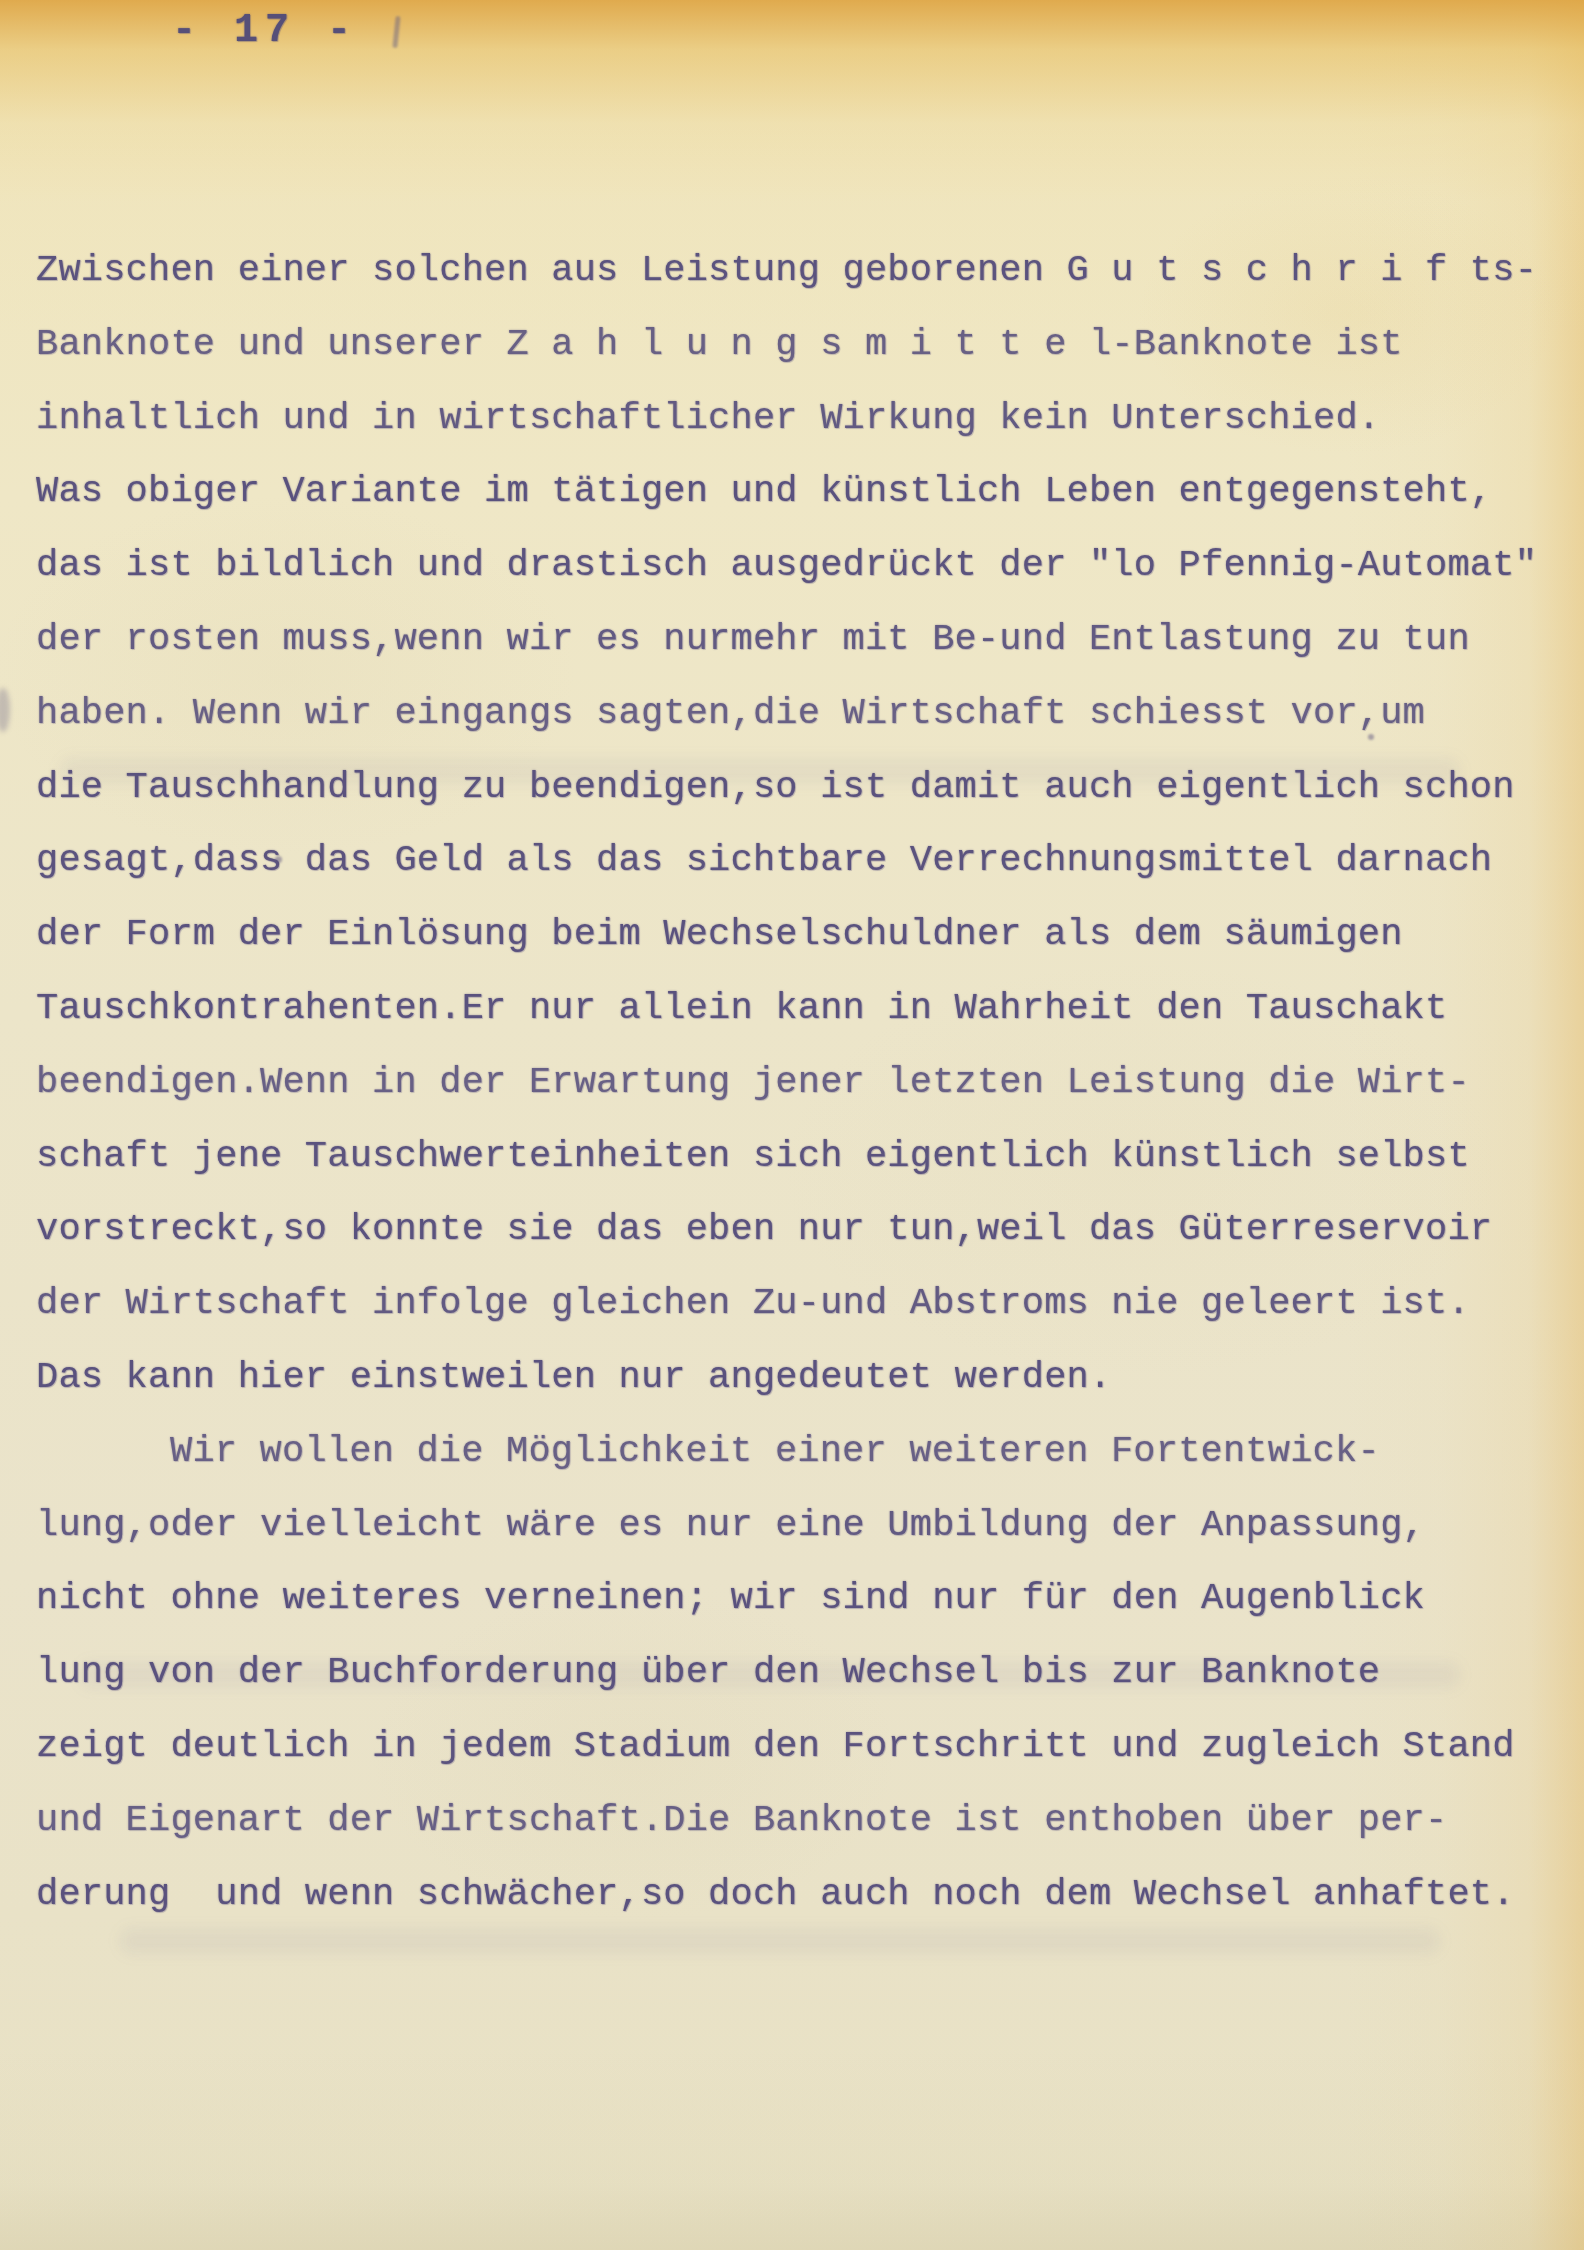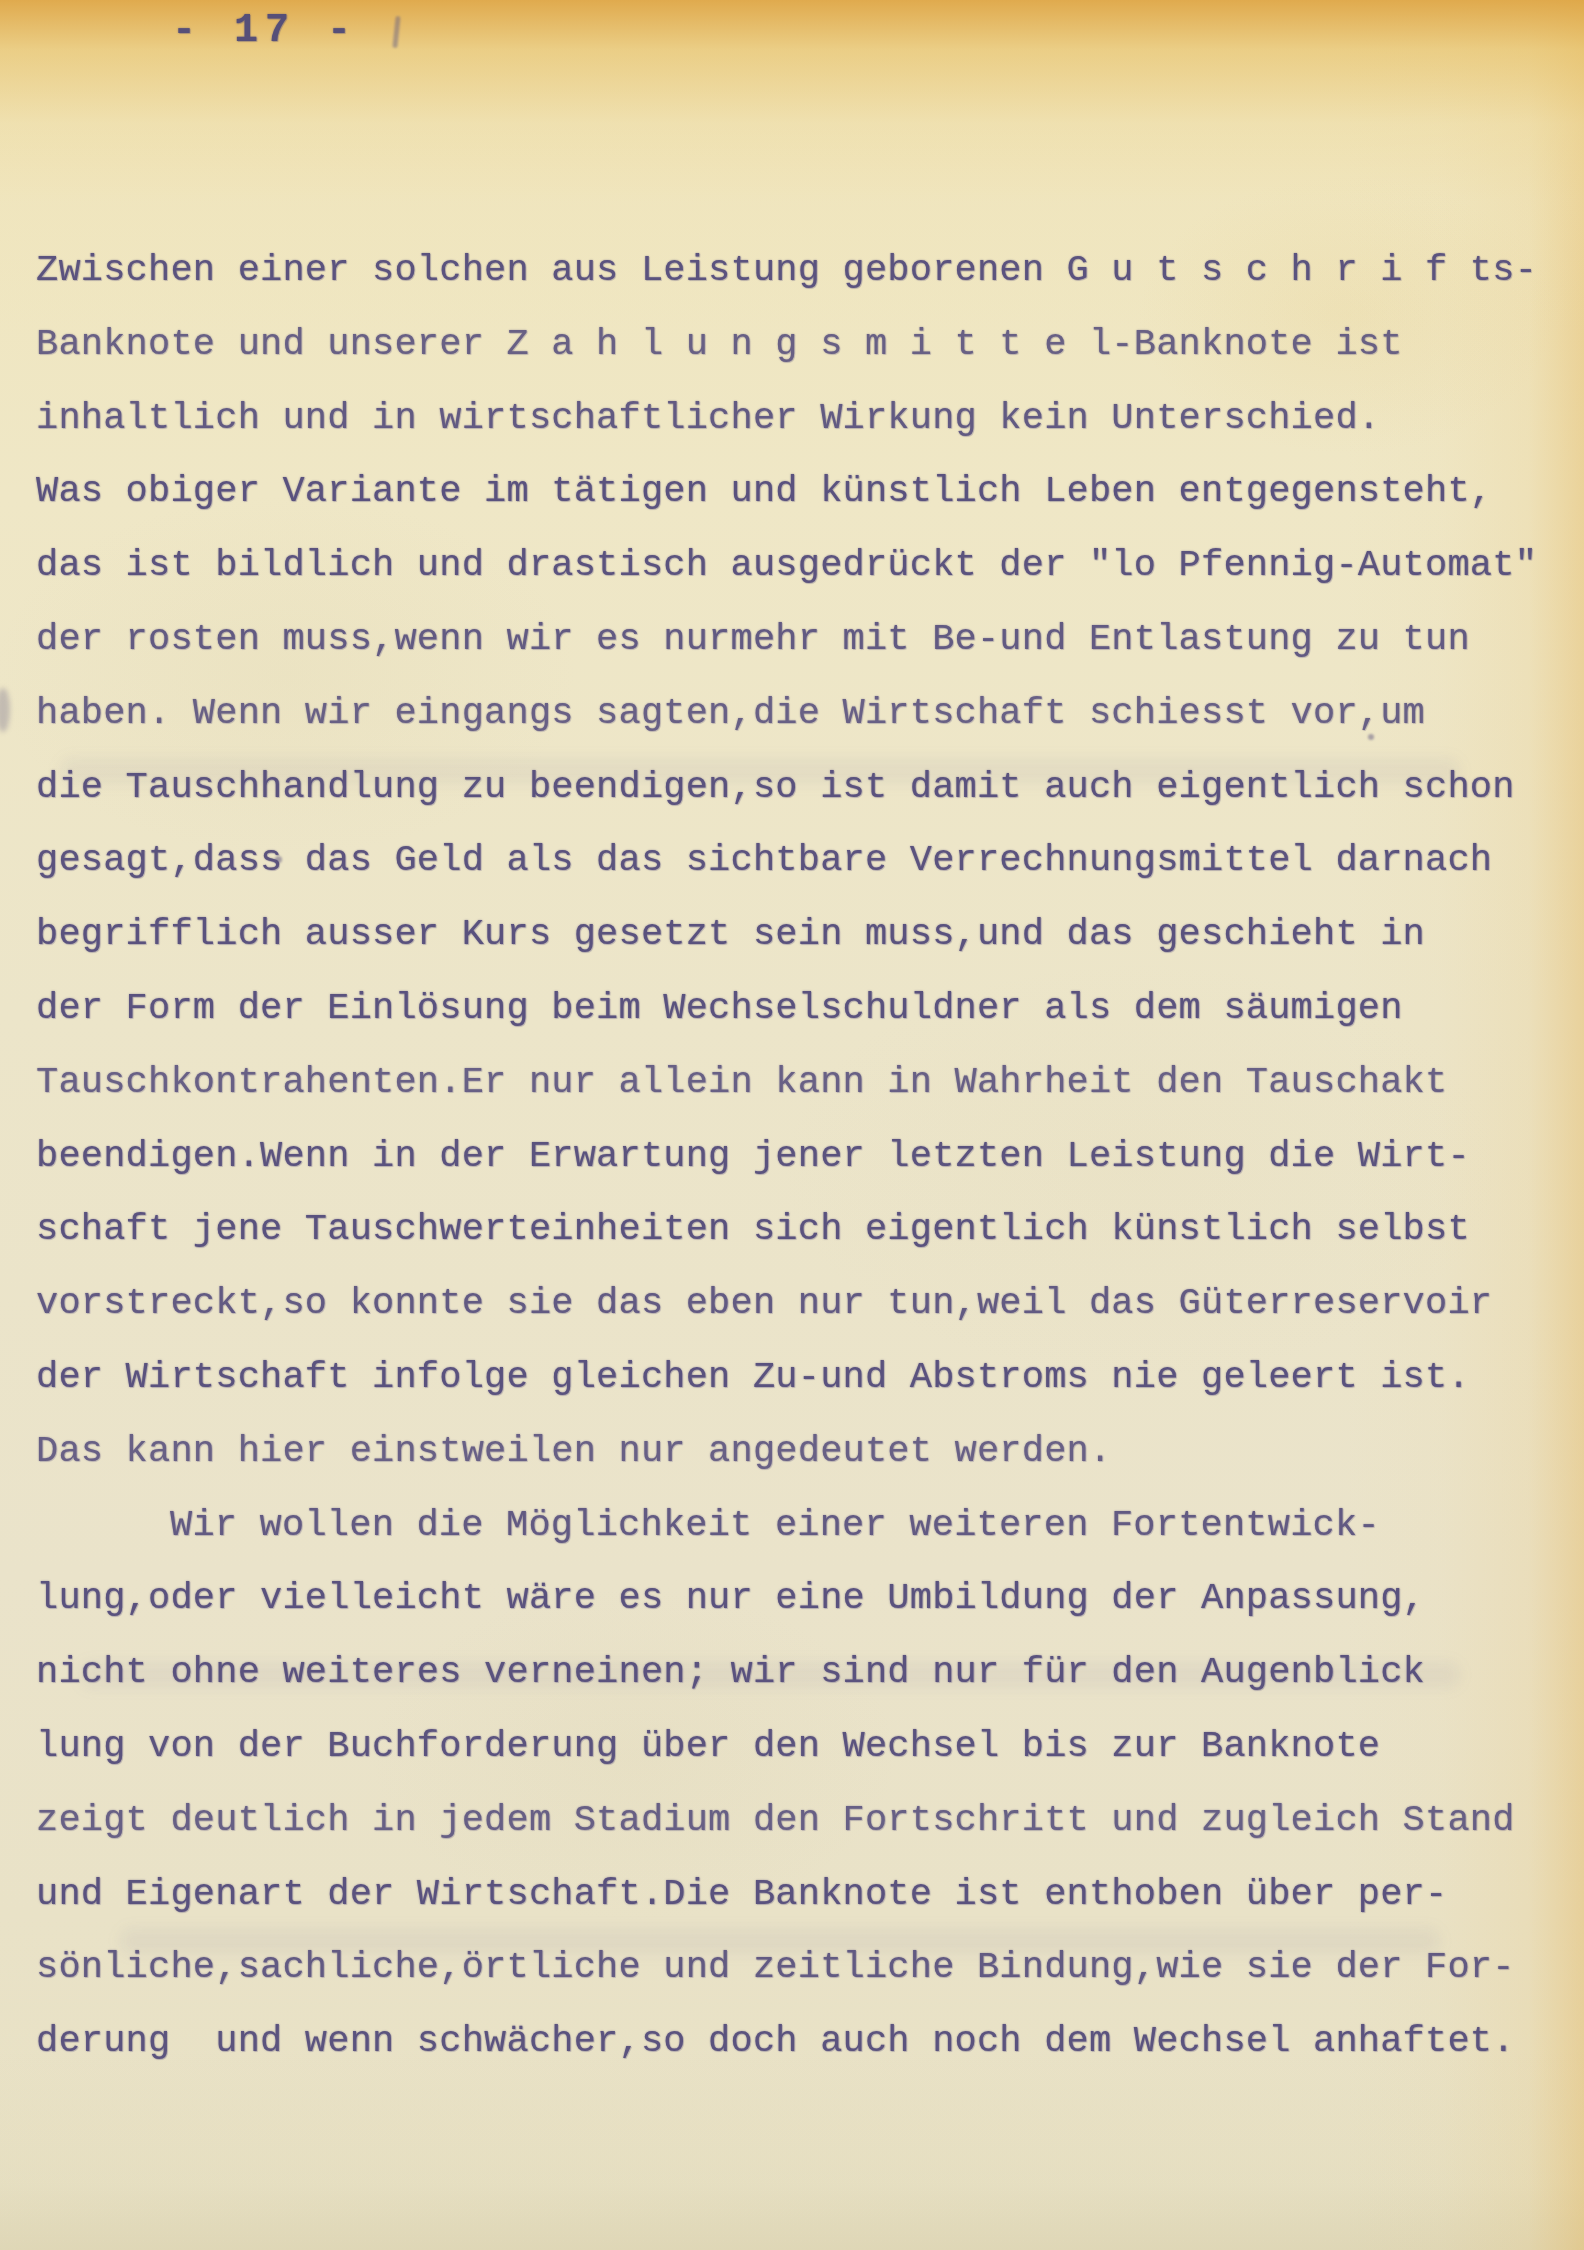--- a/index.html
+++ b/index.html
@@ -153,29 +153,27 @@
 <div class="typed-text">
   <div class="typed-line">Zwischen einer solchen aus Leistung geborenen G u t s c h r i f ts-</div>
   <div class="typed-line">Banknote und unserer Z a h l u n g s m i t t e l-Banknote ist</div>
   <div class="typed-line">inhaltlich und in wirtschaftlicher Wirkung kein Unterschied.</div>
   <div class="typed-line">Was obiger Variante im tätigen und künstlich Leben entgegensteht,</div>
   <div class="typed-line">das ist bildlich und drastisch ausgedrückt der "lo Pfennig-Automat"</div>
   <div class="typed-line">der rosten muss,wenn wir es nurmehr mit Be-und Entlastung zu tun</div>
   <div class="typed-line">haben. Wenn wir eingangs sagten,die Wirtschaft schiesst vor,um</div>
   <div class="typed-line">die Tauschhandlung zu beendigen,so ist damit auch eigentlich schon</div>
   <div class="typed-line">gesagt,dass das Geld als das sichtbare Verrechnungsmittel darnach</div>
-  <div class="typed-line">begrifflich ausser Kurs gesetzt sein muss,und das geschieht in</div>
   <div class="typed-line">der Form der Einlösung beim Wechselschuldner als dem säumigen</div>
   <div class="typed-line">Tauschkontrahenten.Er nur allein kann in Wahrheit den Tauschakt</div>
   <div class="typed-line">beendigen.Wenn in der Erwartung jener letzten Leistung die Wirt-</div>
   <div class="typed-line">schaft jene Tauschwerteinheiten sich eigentlich künstlich selbst</div>
   <div class="typed-line">vorstreckt,so konnte sie das eben nur tun,weil das Güterreservoir</div>
   <div class="typed-line">der Wirtschaft infolge gleichen Zu-und Abstroms nie geleert ist.</div>
   <div class="typed-line">Das kann hier einstweilen nur angedeutet werden.</div>
   <div class="typed-line indent">Wir wollen die Möglichkeit einer weiteren Fortentwick-</div>
   <div class="typed-line">lung,oder vielleicht wäre es nur eine Umbildung der Anpassung,</div>
   <div class="typed-line">nicht ohne weiteres verneinen; wir sind nur für den Augenblick</div>
   <div class="typed-line">lung von der Buchforderung über den Wechsel bis zur Banknote</div>
   <div class="typed-line">zeigt deutlich in jedem Stadium den Fortschritt und zugleich Stand</div>
   <div class="typed-line">und Eigenart der Wirtschaft.Die Banknote ist enthoben über per-</div>
-  <div class="typed-line">sönliche,sachliche,örtliche und zeitliche Bindung,wie sie der For-</div>
   <div class="typed-line">derung  und wenn schwächer,so doch auch noch dem Wechsel anhaftet.</div>
 </div>
 
 </body></html>

